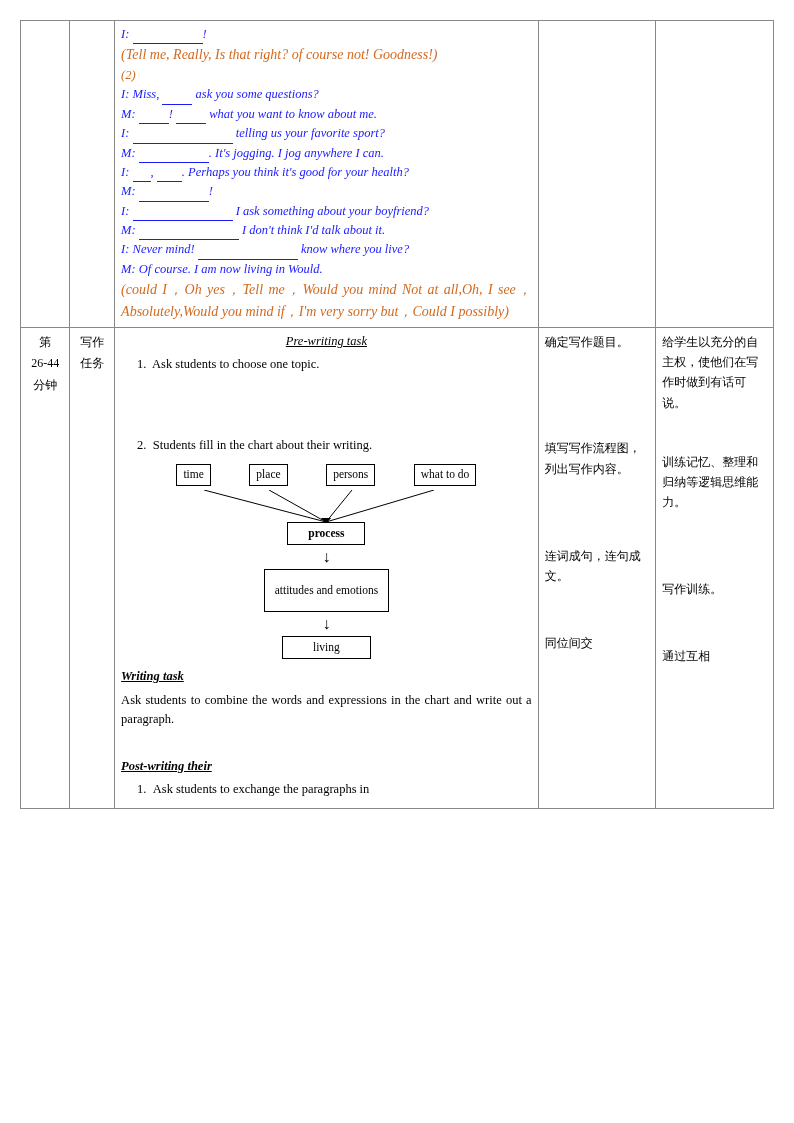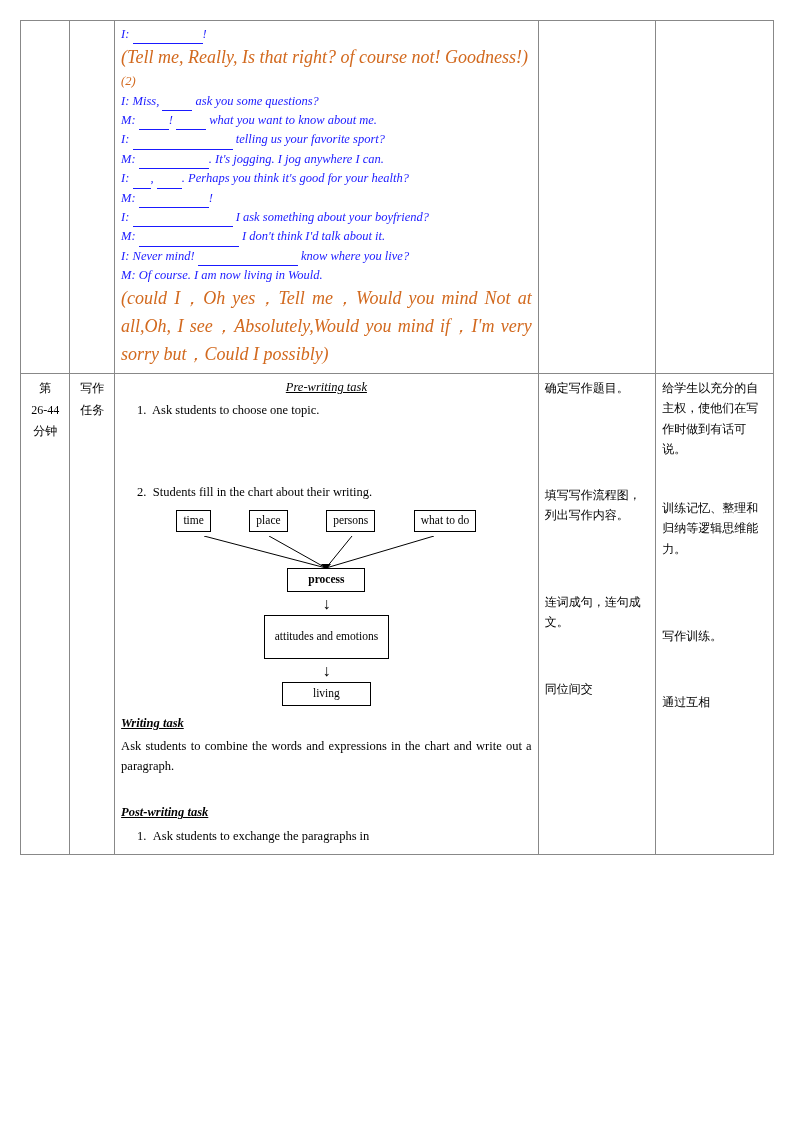--- a/index.html
+++ b/index.html
@@ -60,21 +60,21 @@
     
     .dialogue {
       font-style: italic;
       color: #1a1aff;
       font-size: 12.5px;
       line-height: 1.55;
     }
     .dialogue-hint {
       font-style: italic;
       color: #d2691e;
-      font-size: 18px;
+      font-size: 14px;
     }
     .blank {
       display: inline-block;
       border-bottom: 1px solid #1a1aff;
       min-width: 55px;
       height: 12px;
       vertical-align: bottom;
     }
     .blank-short {
       min-width: 30px;
@@ -239,21 +239,21 @@
               <div class="flow-box-wide" style="display:inline-block; padding: 2px 30px;">living</div>
             </div>
           </div>
 
           
           <p style="font-style:italic; font-weight:bold; text-decoration:underline; margin-top:6px;">Writing task</p>
           <p style="text-align:justify;">Ask students to combine the words and expressions in the chart and write out a paragraph.</p>
 
           <br>
           
-          <p style="font-style:italic; font-weight:bold; text-decoration:underline; margin-top:4px;">Post-writing task</p>
+          <p style="font-style:italic; font-weight:bold; text-decoration:underline; margin-top:4px;">Post-writing their</p>
           <p class="numbered" style="margin-left:16px; text-align:justify;">1.&nbsp;&nbsp;Ask students to exchange the paragraphs in</p>
         </div>
       </td>
       <td class="col-purpose">
         <div class="zh">
           <p style="margin-bottom:6px;">确定写作题目。</p>
           <p style="margin-bottom:60px;">&nbsp;</p>
           <p style="margin-bottom:6px;">填写写作流程图，列出写作内容。</p>
           <p style="margin-bottom:40px;">&nbsp;</p>
           <p style="margin-bottom:6px;">连词成句，连句成文。</p>

